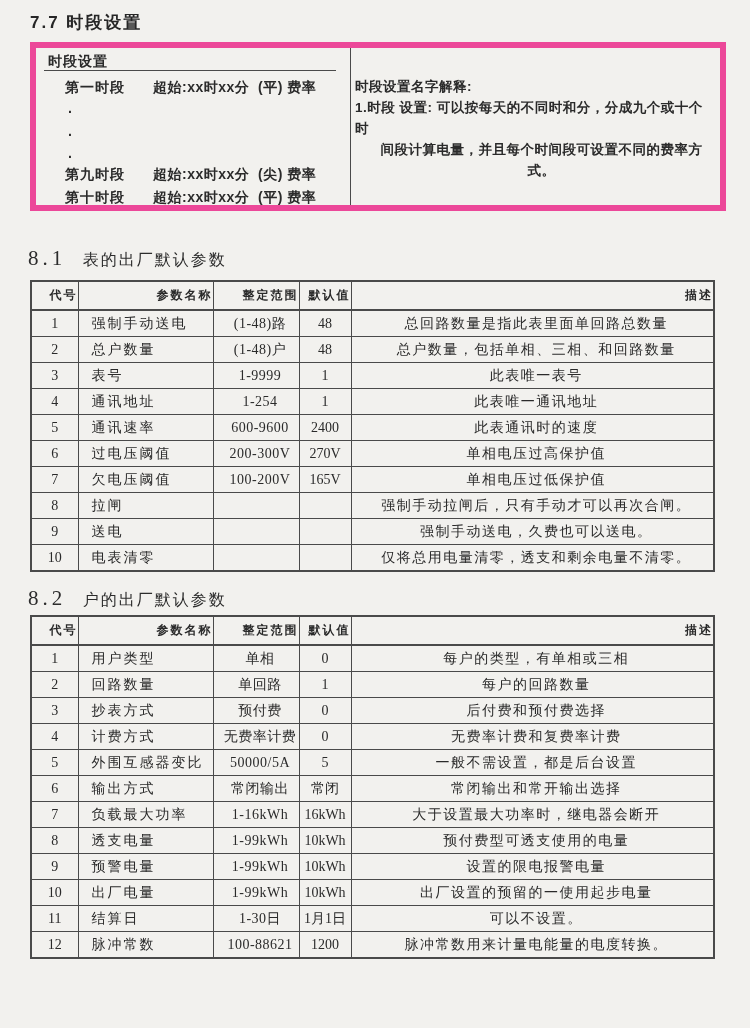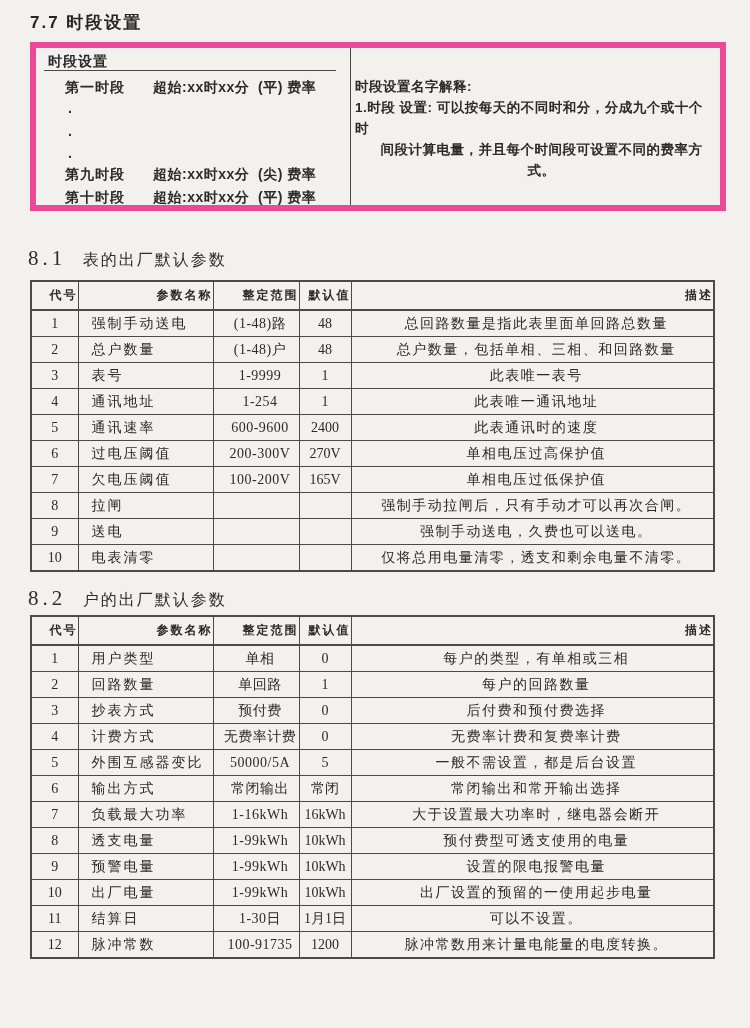--- a/index.html
+++ b/index.html
@@ -338,20 +338,20 @@
         <tr>
           <td class="c0">11</td>
           <td class="c1">结算日</td>
           <td class="c2">1-30日</td>
           <td class="c3">1月1日</td>
           <td class="c4">可以不设置。</td>
         </tr>
         <tr>
           <td class="c0">12</td>
           <td class="c1">脉冲常数</td>
-          <td class="c2">100-91735</td>
+          <td class="c2">100-88621</td>
           <td class="c3">1200</td>
           <td class="c4">脉冲常数用来计量电能量的电度转换。</td>
         </tr>
       </tbody>
   </table>
 
 </div>
 
 </body></html>

